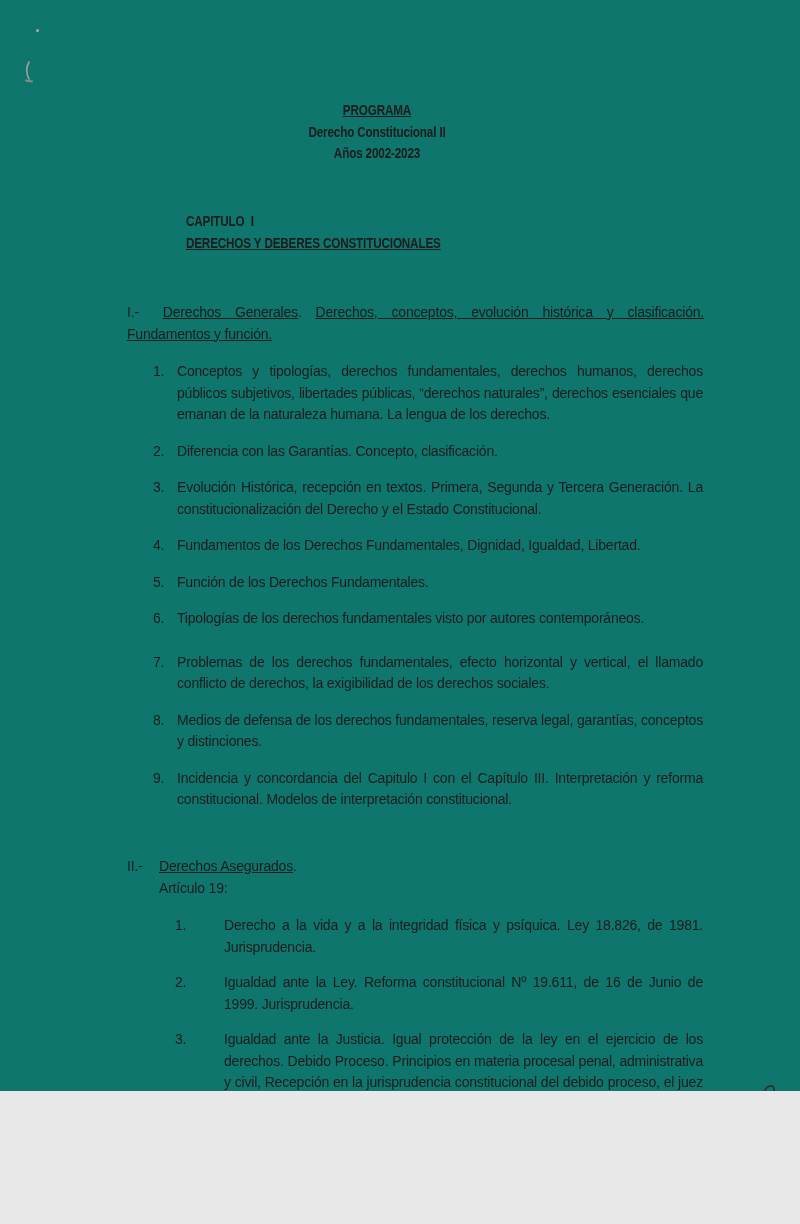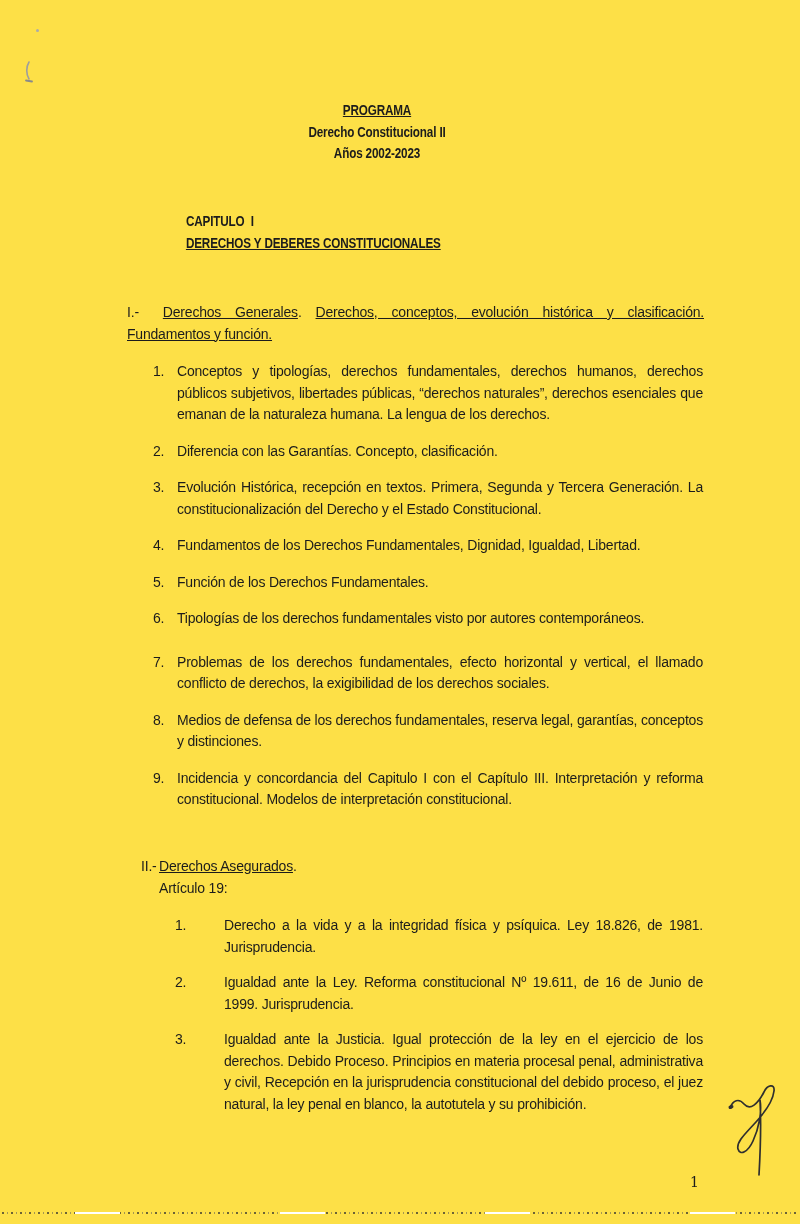--- a/index.html
+++ b/index.html
@@ -1,17 +1,17 @@
 <!DOCTYPE html>
 <html><head>
 <meta charset="utf-8">
 <style>
   html,body{margin:0;padding:0;background:#e8e8e8;}
   .page{
-    position:relative;width:800px;height:1224px;background:#fde047;
+    position:relative;width:800px;height:1091px;background:#0f766e;
     font-family:"Liberation Sans","DejaVu Sans",sans-serif;
     font-size:14px;letter-spacing:-0.2px;line-height:21.5px;color:#1c1c1c;
     overflow:hidden;margin:0 auto;
   }
   .u{text-decoration:underline;}
   .jt{text-align:justify;}
   .pre{white-space:pre;}
 
   
   .doc-header{position:absolute;left:132px;top:99px;width:490px;text-align:center;}
@@ -24,21 +24,21 @@
   .tab{display:inline-block;width:24px;}
 
   
   .list1{position:absolute;left:153px;top:361px;width:550px;}
   .item{position:relative;padding-left:24px;margin-bottom:15px;}
   .item .num{position:absolute;left:0;top:0;}
   .gap{margin-top:22px;}
 
   
   .sec2-heading{position:absolute;left:127px;top:856px;width:450px;}
-  .sec2-heading .lbl2{position:absolute;left:0;top:0;margin-left:14px;}
+  .sec2-heading .lbl2{position:absolute;left:0;top:0;}
   .sec2-heading .body{margin-left:32px;}
 
   .list2{position:absolute;left:175px;top:915px;width:528px;}
   .item2{position:relative;padding-left:49px;margin-bottom:14px;}
   .item2 .num{position:absolute;left:0;top:0;}
 
   
   .signature{position:absolute;left:726px;top:1078px;}
 
   

